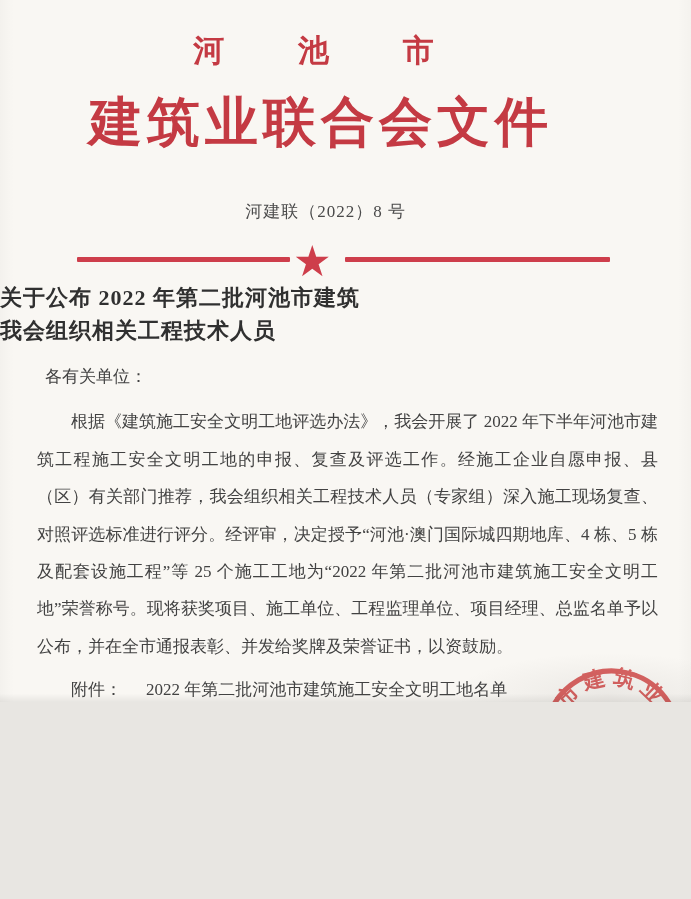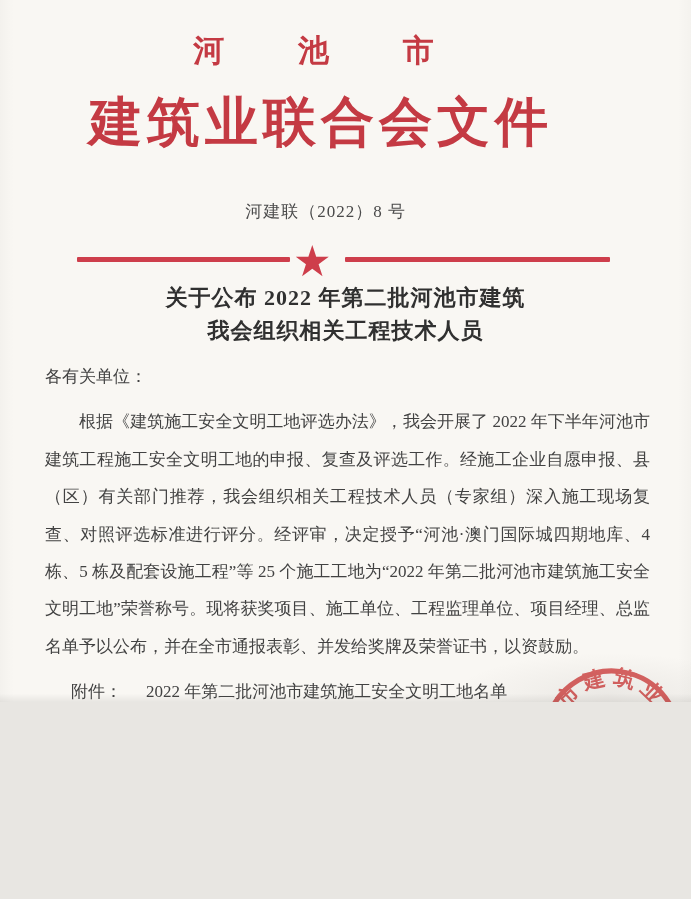--- a/index.html
+++ b/index.html
@@ -33,28 +33,28 @@
   .divider{position:absolute;top:257px;left:0;width:100%;height:5px;}
   .divider .seg{position:absolute;top:0;height:5px;background:#ce3e4b;border-radius:1px;}
   .divider .seg.left{left:77px;width:213px;}
   .divider .seg.right{left:345px;width:265px;}
   .divider .star{
     position:absolute;left:293px;top:-17px;
     font-size:43px;line-height:1;color:#ce3e4b;
     font-family:"DejaVu Sans",sans-serif;
   }
   .title{
-    position:absolute;top:281px;left:0;width:100%;text-align:center;
+    position:absolute;top:281px;left:0;width:100%;text-align:left;
     font-size:22px;font-weight:bold;color:#303030;line-height:33px;letter-spacing:1px;
   }
   .body-block{
     position:absolute;top:350px;left:37px;width:621px;
     font-size:17px;line-height:37.4px;color:#424242;
   }
-  .body-block .para{text-indent:2em;text-align:justify;margin:8px;}
+  .body-block .para{text-indent:2em;text-align:justify;margin:0;}
   .body-block .salutation{margin:8px;}
   .attachment{margin:6px 0 0 0;text-indent:2em;}
   .attachment .att-text{margin-left:24px;}
   .signature{
     position:absolute;top:711px;left:486px;width:152px;text-align:center;
     font-size:16.5px;line-height:26px;color:#424242;white-space:nowrap;
   }
   .seal{
     position:absolute;left:541px;top:667px;width:142px;height:142px;
     mix-blend-mode:multiply;opacity:.88;

